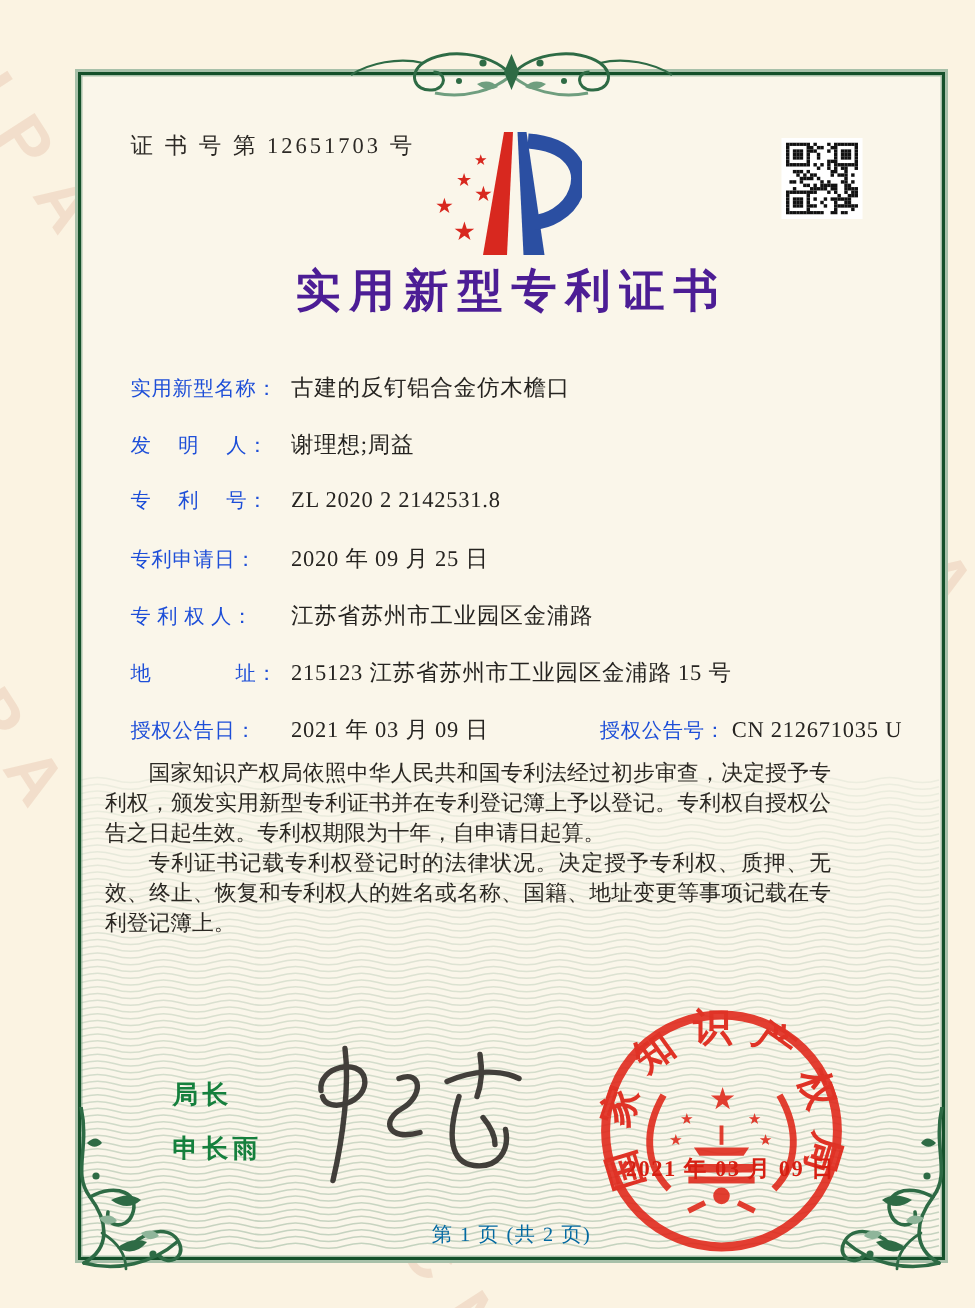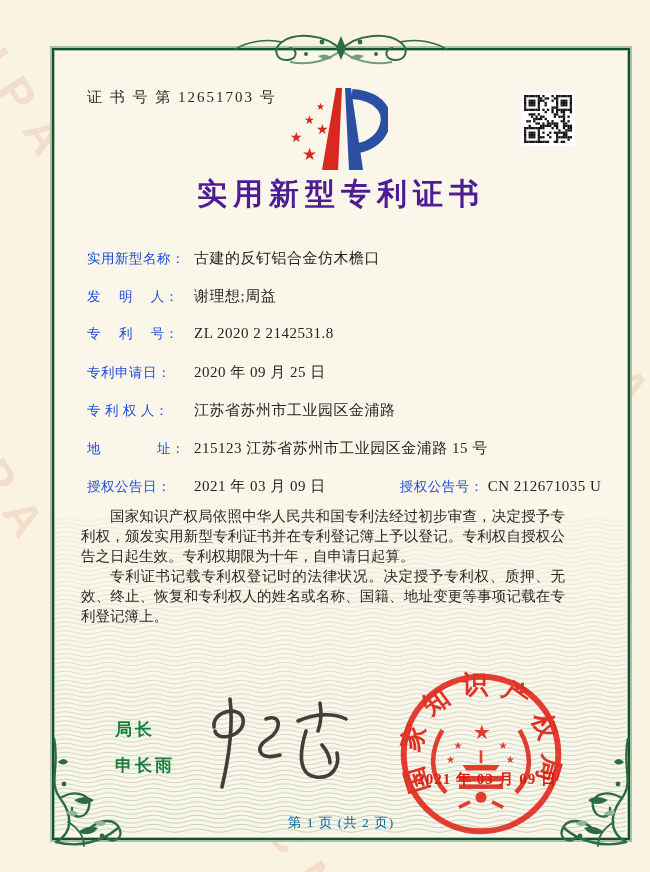--- a/index.html
+++ b/index.html
@@ -31,21 +31,21 @@
   .title{position:absolute;left:0;top:124px;width:100%;text-align:center;
          font-size:30px;font-weight:bold;letter-spacing:6px;color:#4c1d95;}
 
   .fields{position:absolute;left:33px;top:199px;width:488px;}
   .frow{height:38px;font-size:15px;color:#262421;white-space:nowrap;}
   .flabel{display:inline-block;min-width:107px;font-size:13.5px;letter-spacing:0.5px;color:#1d4ed8;}
   .fvalue{font-size:15px;letter-spacing:0.5px;}
   .fpair2{margin-left:74px;}
   .fpair2 .flabel{min-width:0;margin-right:4px;}
 
-  .paras{position:absolute;left:27px;top:456px;width:484px;font-size:14.5px;line-height:20px;
+  .paras{position:absolute;left:16px;top:456px;width:484px;font-size:14.5px;line-height:20px;
          color:#2b2823;text-align:justify;}
   .paras p{margin:0;text-indent:2em;}
 
   .sig-block{position:absolute;left:61px;top:668px;font-family:"Liberation Sans","DejaVu Sans",sans-serif;
              font-weight:600;font-size:17px;color:#15803d;letter-spacing:3px;}
   .sig-block div{margin-bottom:13px;}
   .sig-hand{position:absolute;left:140px;top:645px;z-index:5;}
 
   .seal{position:absolute;left:335px;top:612px;z-index:4;opacity:0.93;}
   .seal-date{position:absolute;left:345px;top:720px;width:176px;text-align:center;z-index:5;

